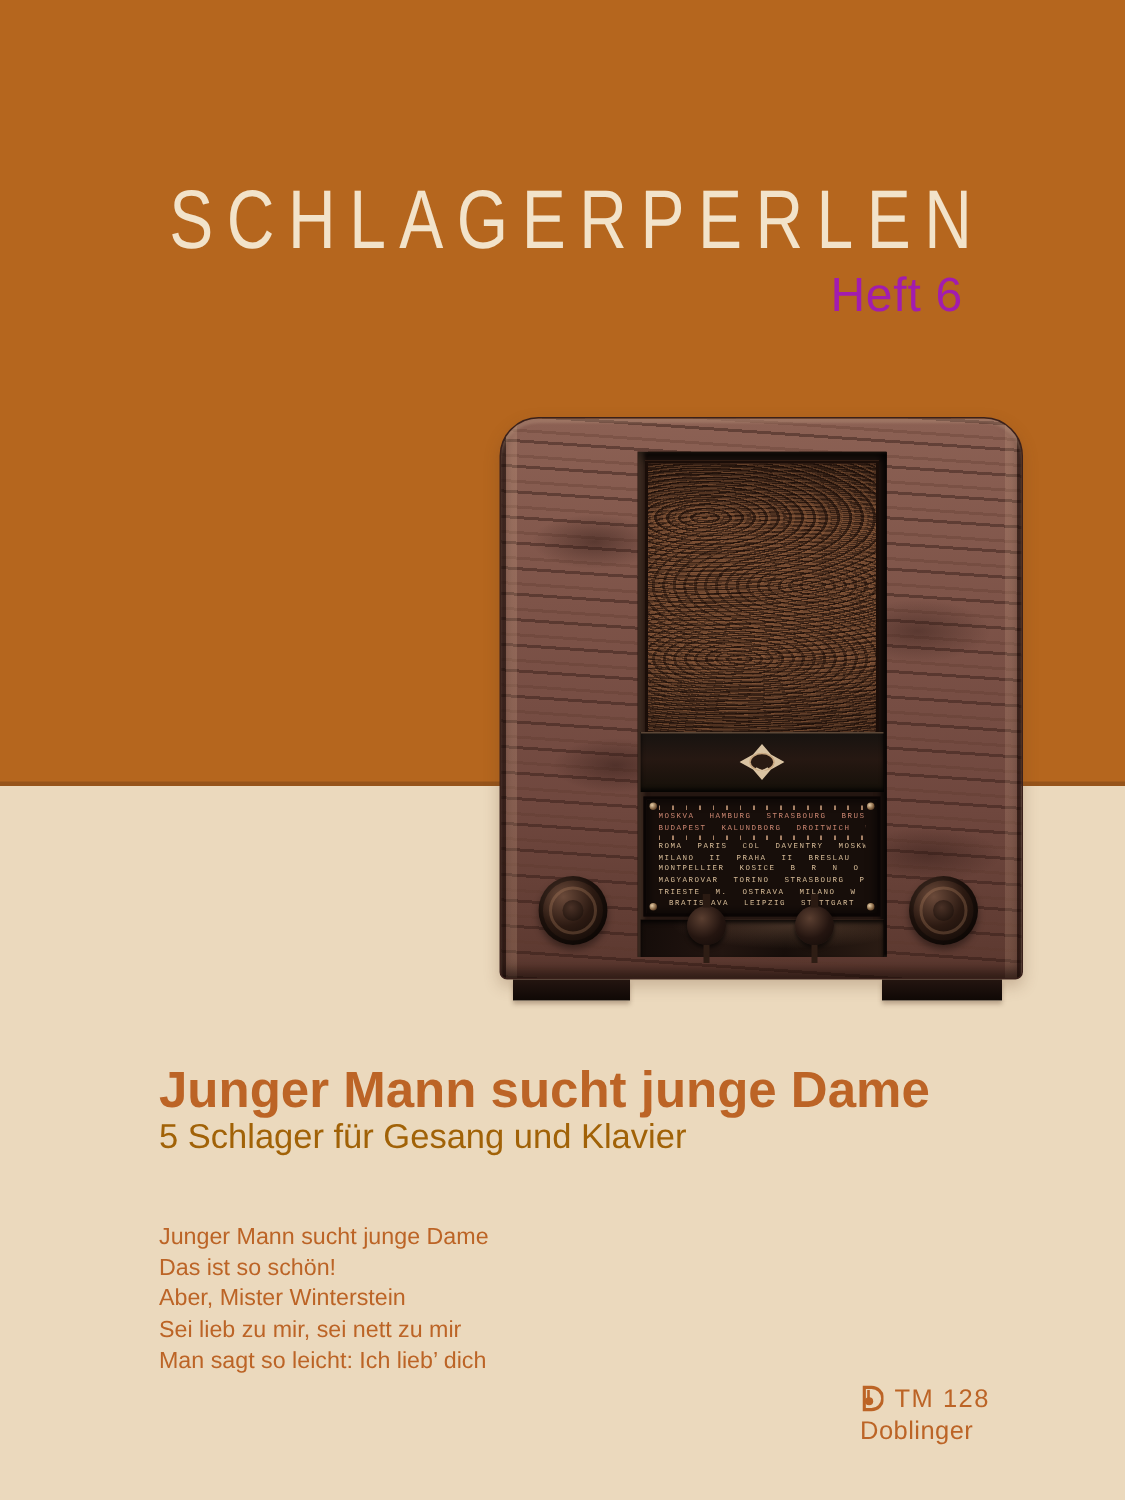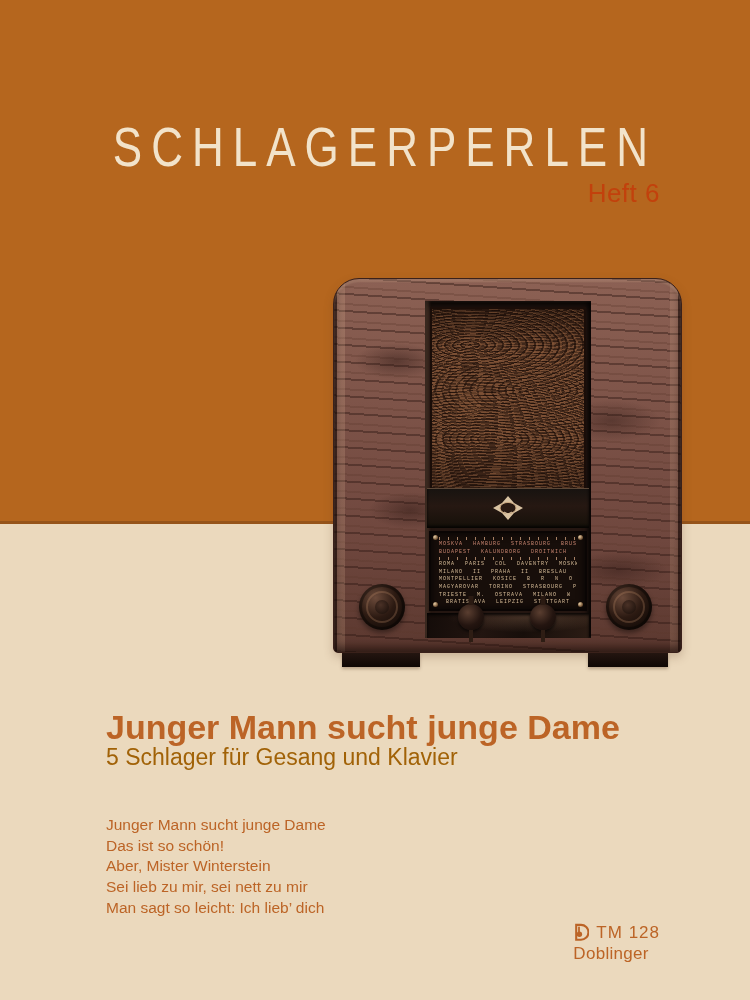--- a/index.html
+++ b/index.html
@@ -12,22 +12,22 @@
   .orange-band{
     position:absolute;left:0;top:0;width:750px;height:521px;
     background:#B5661E;border-bottom:3px solid #96541A;
   }
   .series-title{
     position:absolute;top:116px;right:93px;
     color:#F2E3CA;font-size:44px;font-weight:400;letter-spacing:9px;
     transform:scaleY(1.26);transform-origin:top right;white-space:nowrap;
   }
   .issue-label{
-    position:absolute;top:178px;right:90px;
-    color:#c2410c;font-size:26px;letter-spacing:.5px;
+    position:absolute;top:178px;right:108px;
+    color:#a21caf;font-size:32px;letter-spacing:.5px;
   }
   
   .radio{position:absolute;left:333px;top:278px;width:349px;height:389px;}
   .radio-body{
     position:absolute;left:0;top:0;right:0;bottom:14px;
     border-radius:26px 26px 5px 5px;
     background:
       linear-gradient(90deg, rgba(20,8,5,.55) 0 3px, rgba(255,214,175,.16) 3px 11px, rgba(0,0,0,0) 11px calc(100% - 11px), rgba(255,214,175,.13) calc(100% - 11px) calc(100% - 3px), rgba(20,8,5,.55) calc(100% - 3px)),
       radial-gradient(60px 26px at 18% 22%, rgba(40,20,16,.45), rgba(0,0,0,0) 70%),
       radial-gradient(70px 30px at 80% 38%, rgba(40,20,16,.4), rgba(0,0,0,0) 70%),

